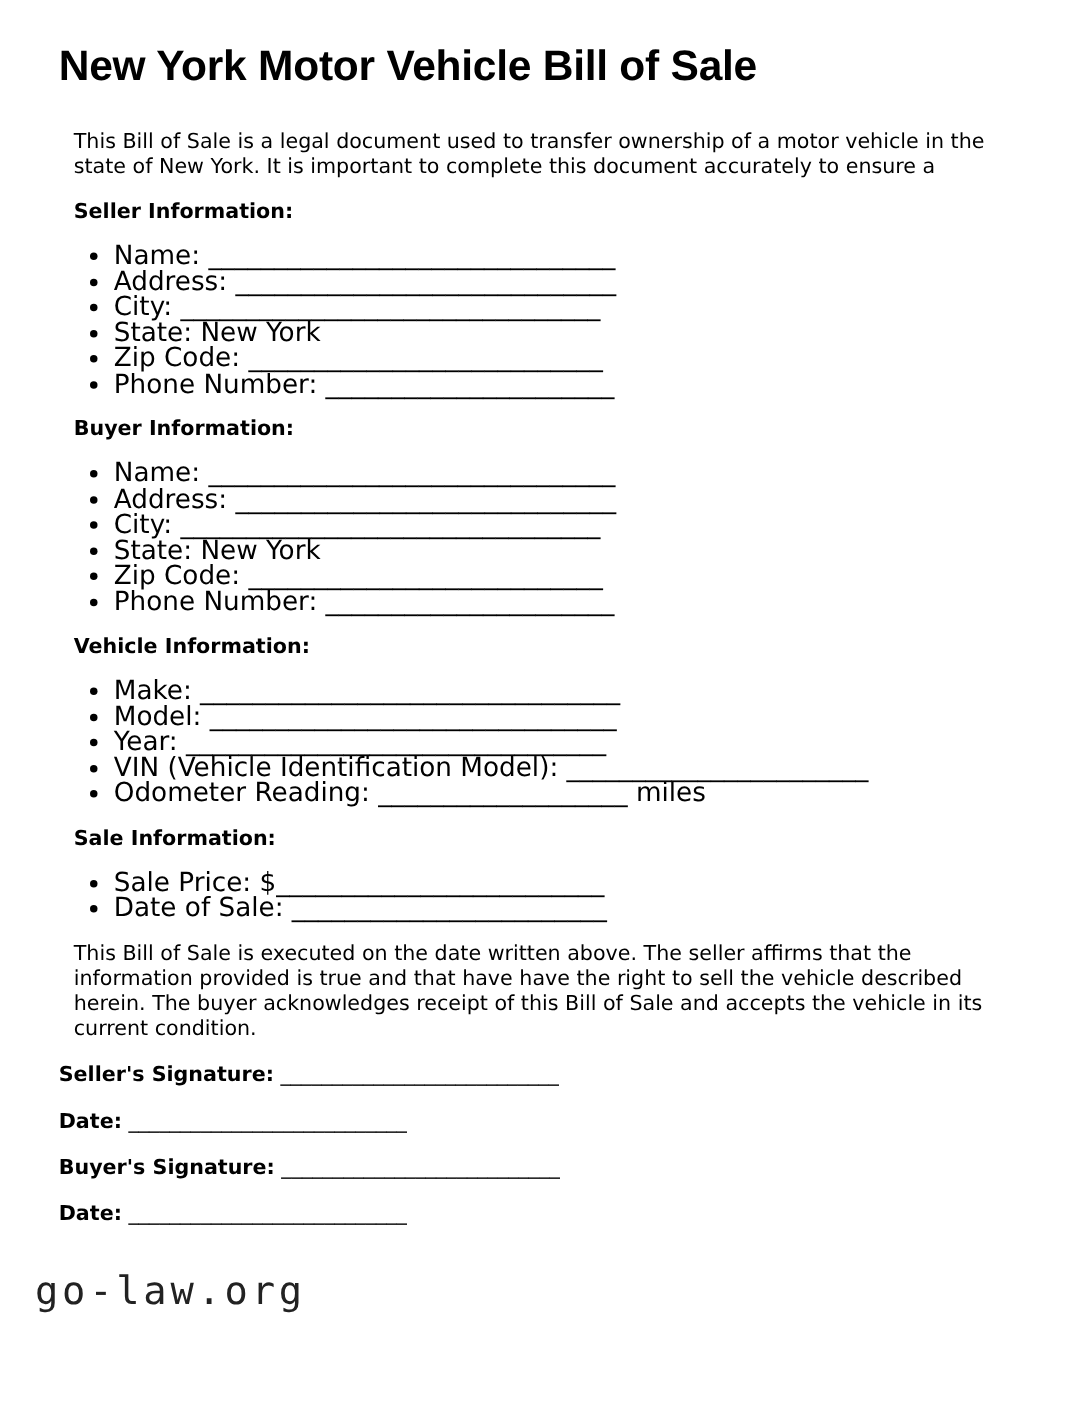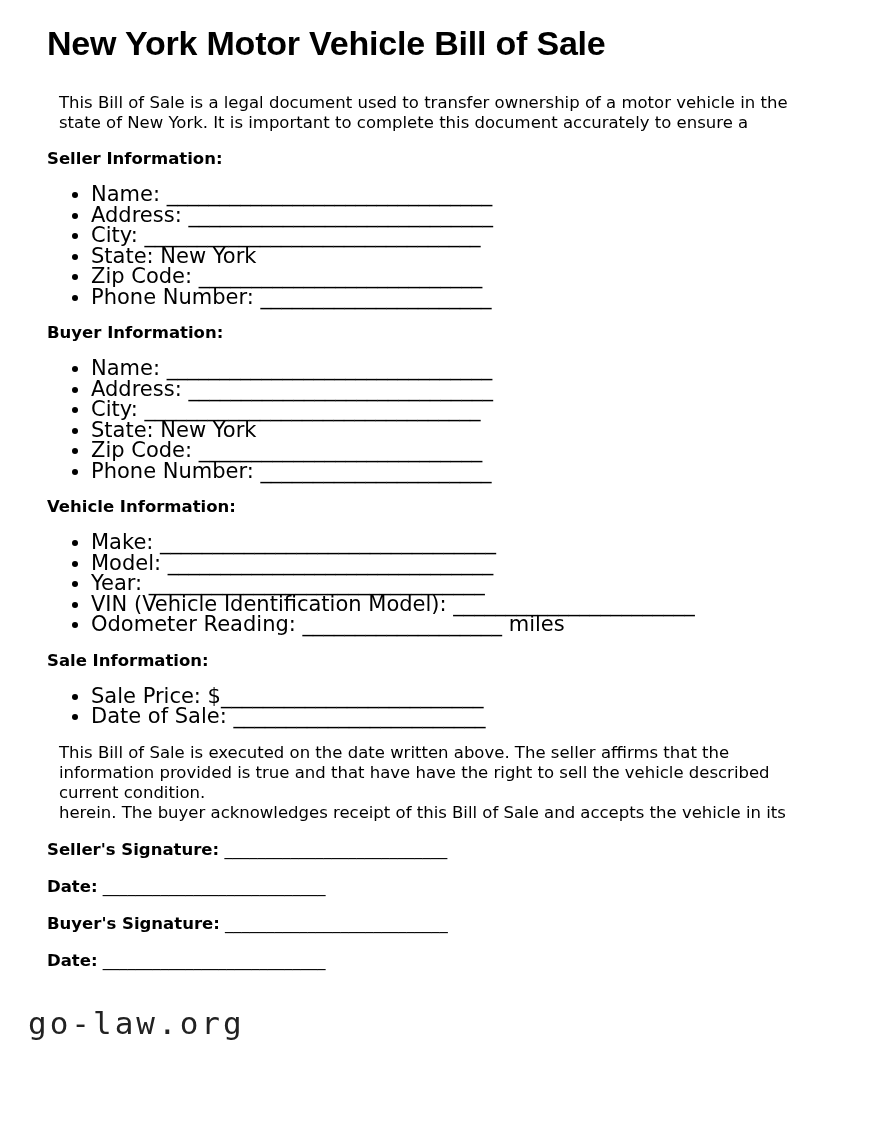--- a/index.html
+++ b/index.html
@@ -4,41 +4,41 @@
 <style>
   * { box-sizing: border-box; }
   html, body {
     margin: 0; padding: 0;
     background: #ffffff;
     width: 869px; height: 1124px;
     overflow: hidden;
     color: #000000;
     font-family: "DejaVu Sans", "Liberation Sans", sans-serif;
   }
-  .page { padding: 24px 47px 0 47px; }
+  .page { padding: 34px 47px 0 47px; }
 
   h1.doc-title {
     font-family: "Liberation Sans", sans-serif;
     font-size: 34px;
     font-weight: bold;
     letter-spacing: -0.2px;
     margin: 0 0 30px 0;
     white-space: nowrap;
   }
   p.para {
     font-size: 16.5px;
     line-height: 20px;
     margin: 16px 12px;
   }
   .pline { display: block; white-space: nowrap; }
 
   h3.section-heading {
     font-size: 16.5px;
     font-weight: bold;
-    margin: 16px 0;
+    margin: 16px 12px;
   }
   ul.field-list {
     margin: 16px 0;
     padding: 0 0 0 44px;
     list-style: disc;
   }
   ul.field-list li {
     font-size: 21px;
     line-height: 20.5px;
     white-space: nowrap;
@@ -105,22 +105,22 @@
 
   <h3 class="section-heading">Sale Information:</h3>
   <ul class="field-list">
     <li>Sale Price: $_________________________</li>
     <li>Date of Sale: ________________________</li>
   </ul>
 
   <p class="para">
     <span class="pline">This Bill of Sale is executed on the date written above. The seller affirms that the</span>
     <span class="pline">information provided is true and that have have the right to sell the vehicle described</span>
+    <span class="pline">herein. The buyer acknowledges receipt of this Bill of Sale and accepts the vehicle in its</span>
     <span class="pline">current condition.</span>
-    <span class="pline">herein. The buyer acknowledges receipt of this Bill of Sale and accepts the vehicle in its</span>
   </p>
 
   <p class="sig-row">
     <strong class="sig-label">Seller's Signature:</strong>
     <span class="blank">___________________________</span>
   </p>
 
   <p class="sig-row">
     <strong class="sig-label">Date:</strong>
     <span class="blank">___________________________</span>

